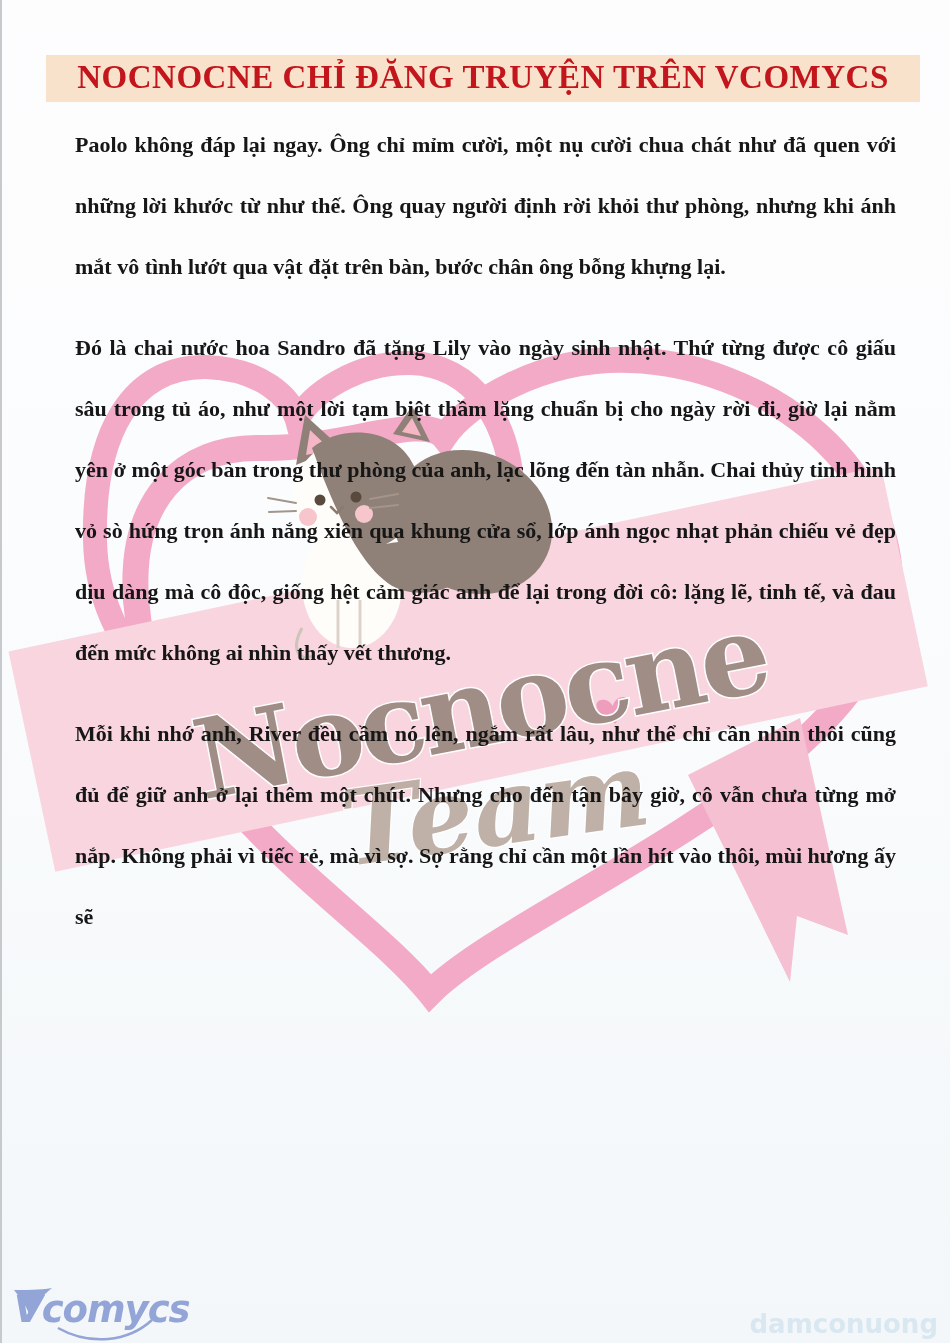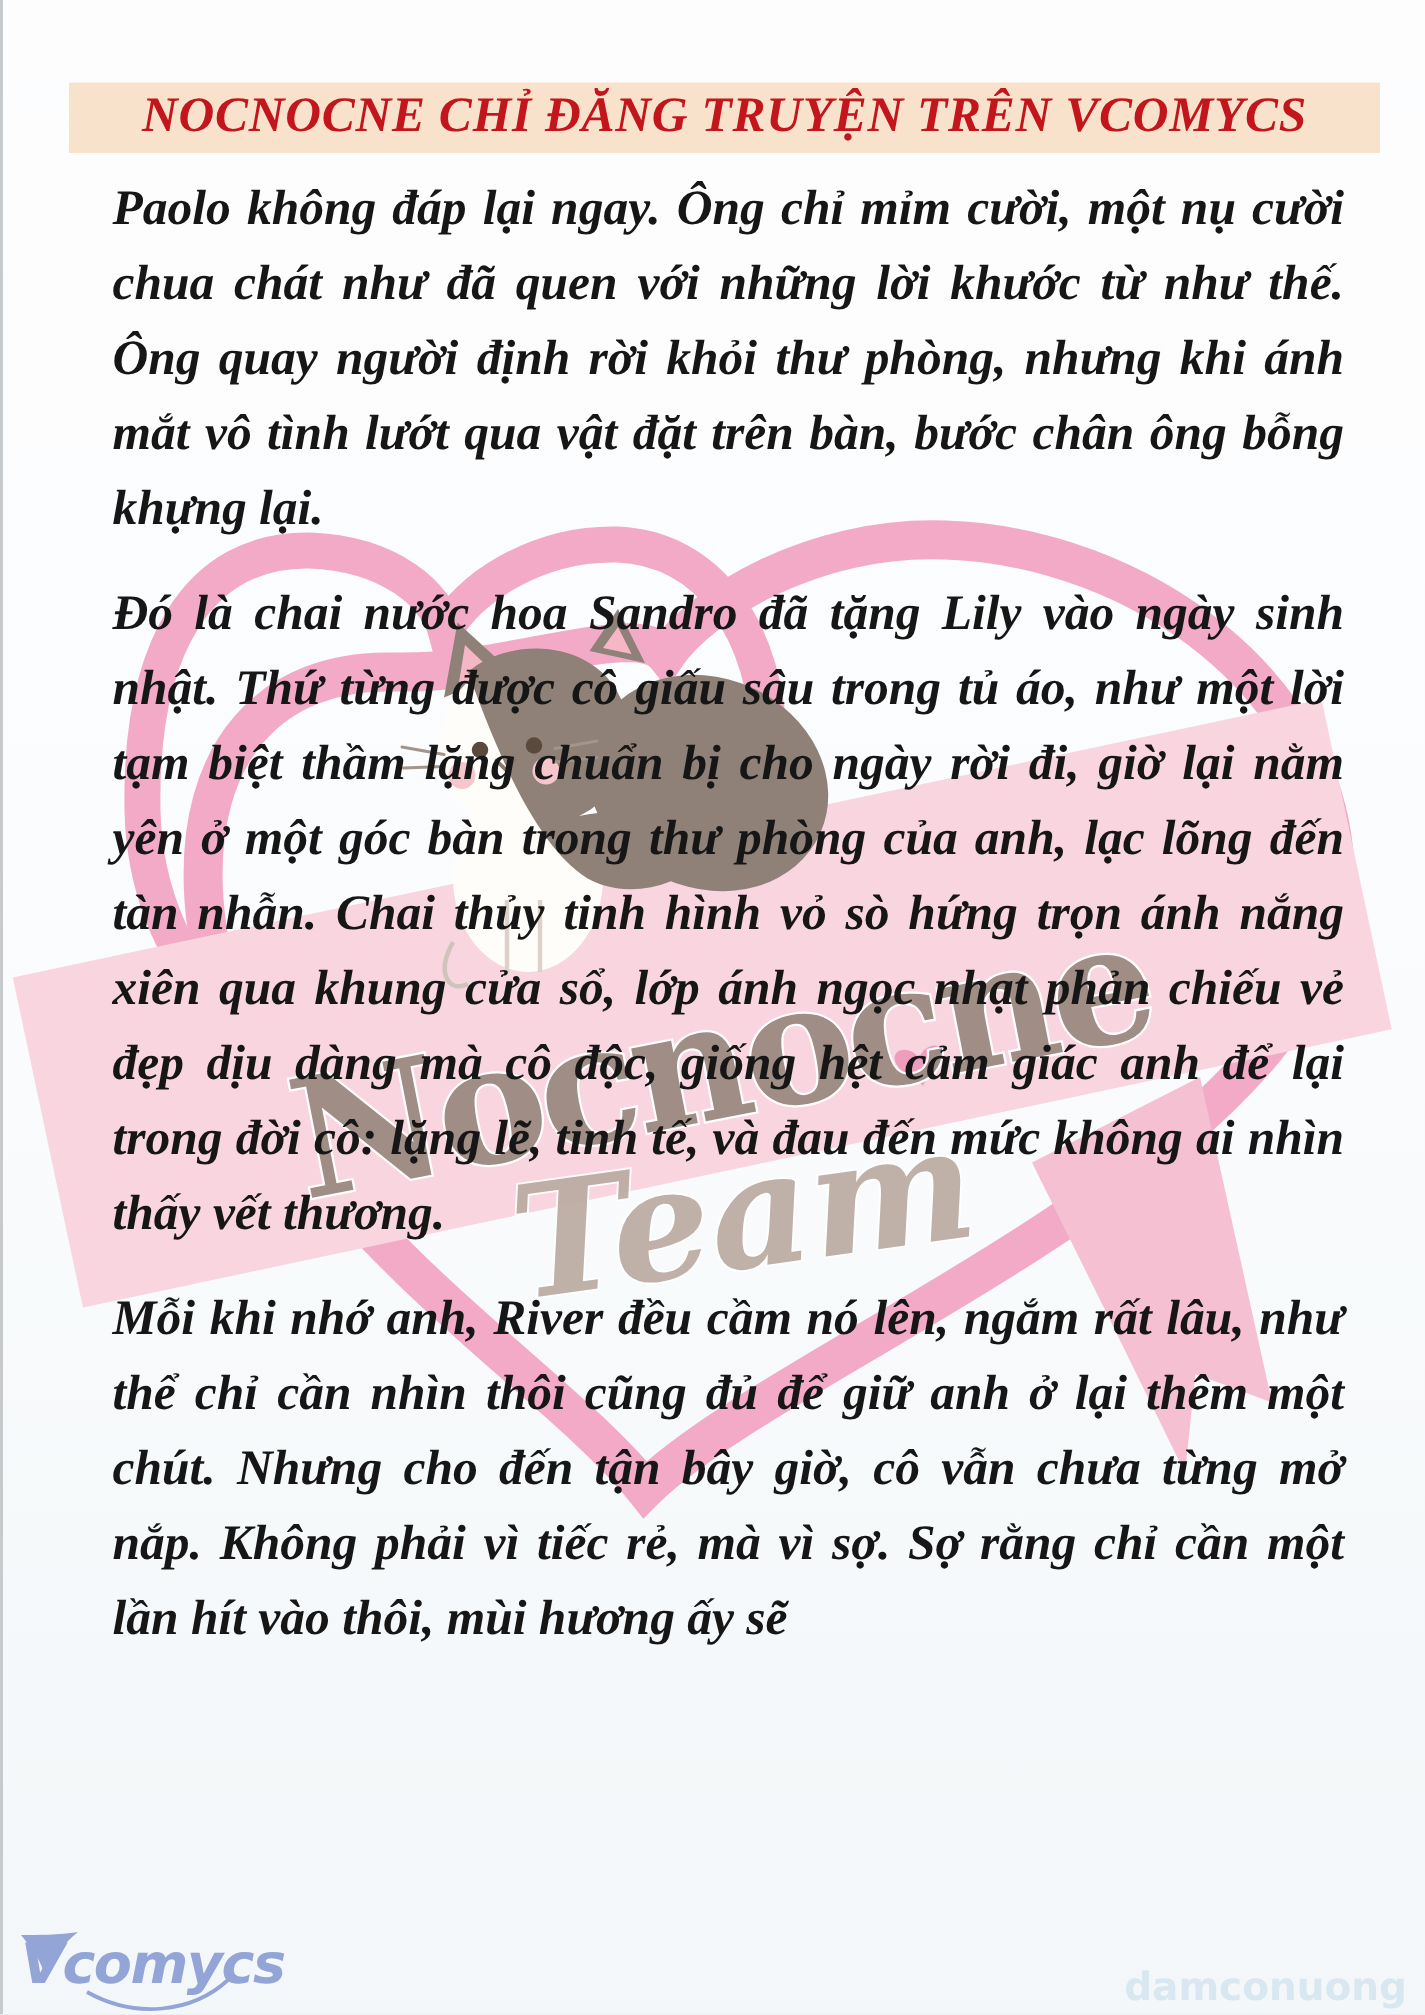--- a/index.html
+++ b/index.html
@@ -15,38 +15,37 @@
     position:absolute;left:0;top:0;width:2px;height:100%;
     background:#c6cacd;
   }
   .wm{
     position:absolute;left:0;top:0;width:950px;height:1343px;
   }
   .content{
     position:absolute;left:0;top:0;width:932px;
     padding:55px 36px 0 75px;
     box-sizing:border-box;
-    font-style:italic;
   }
   .notice{
     margin:0 -24px 12px -29px;
     background:#f9e2cc;
     color:#c3161c;
     font-weight:bold;
     font-size:33px;
     letter-spacing:.5px;
     text-align:center;
     padding:5px 0 7px 0;
     line-height:1.05;
   }
   .content p{
     margin:0 0 20px 0;
-    font-size:33px;
+    font-size:22px;
     font-weight:bold;
-    line-height:50px;
+    line-height:61px;
     color:#161616;
     text-align:justify;
     text-justify:inter-word;
   }
   .footer-logos{position:absolute;left:0;top:0;width:950px;height:1343px;pointer-events:none;}
 </style>
 </head>
 <body>
 
 <div class="page">

